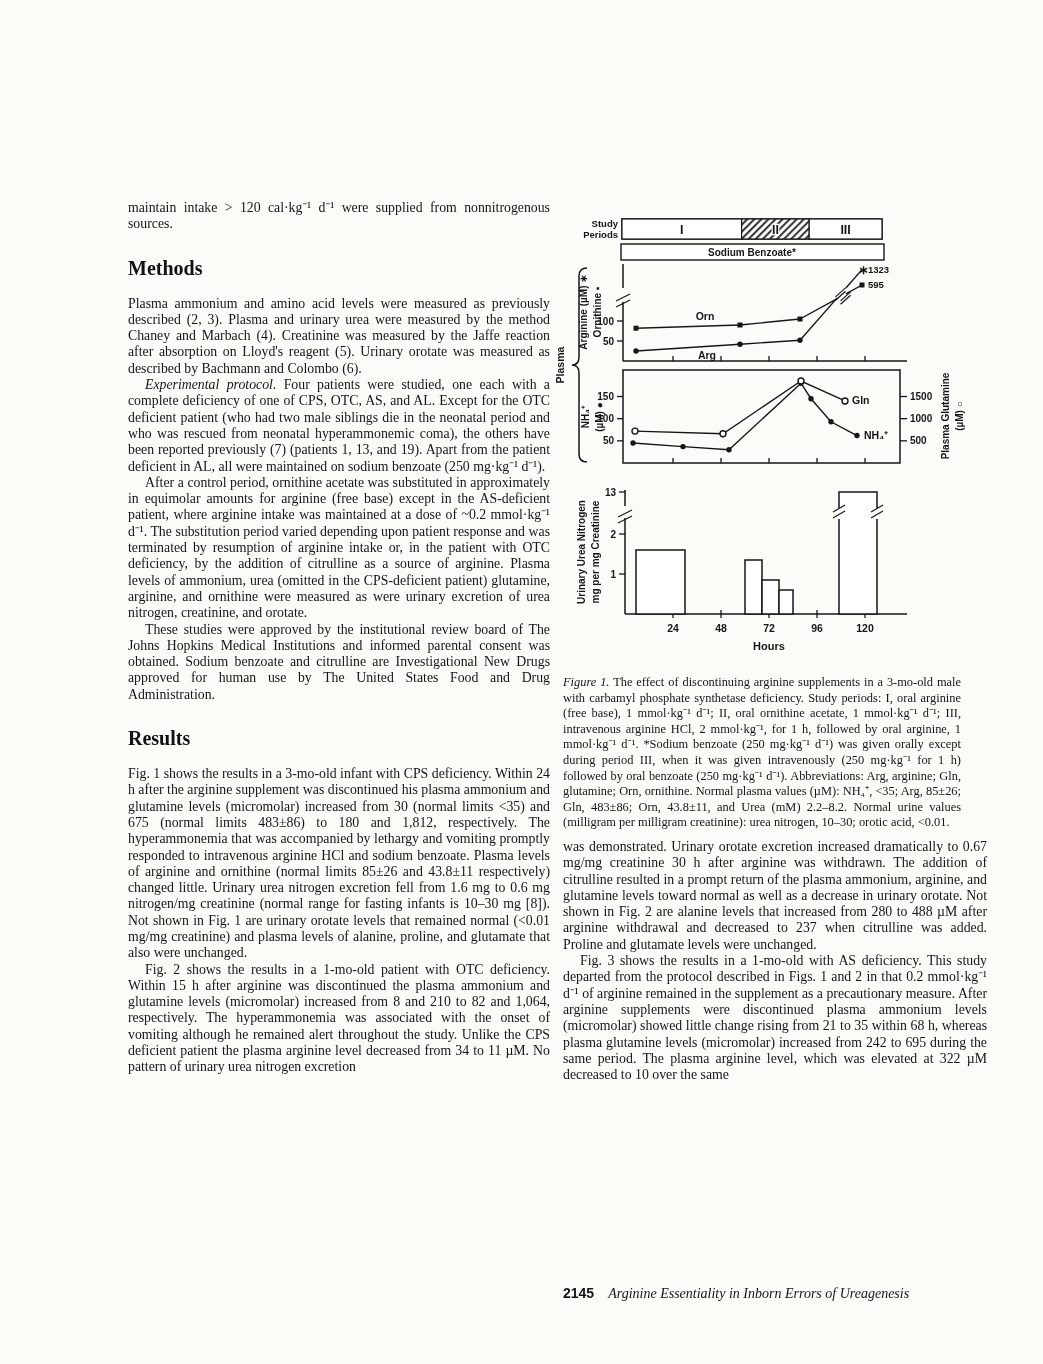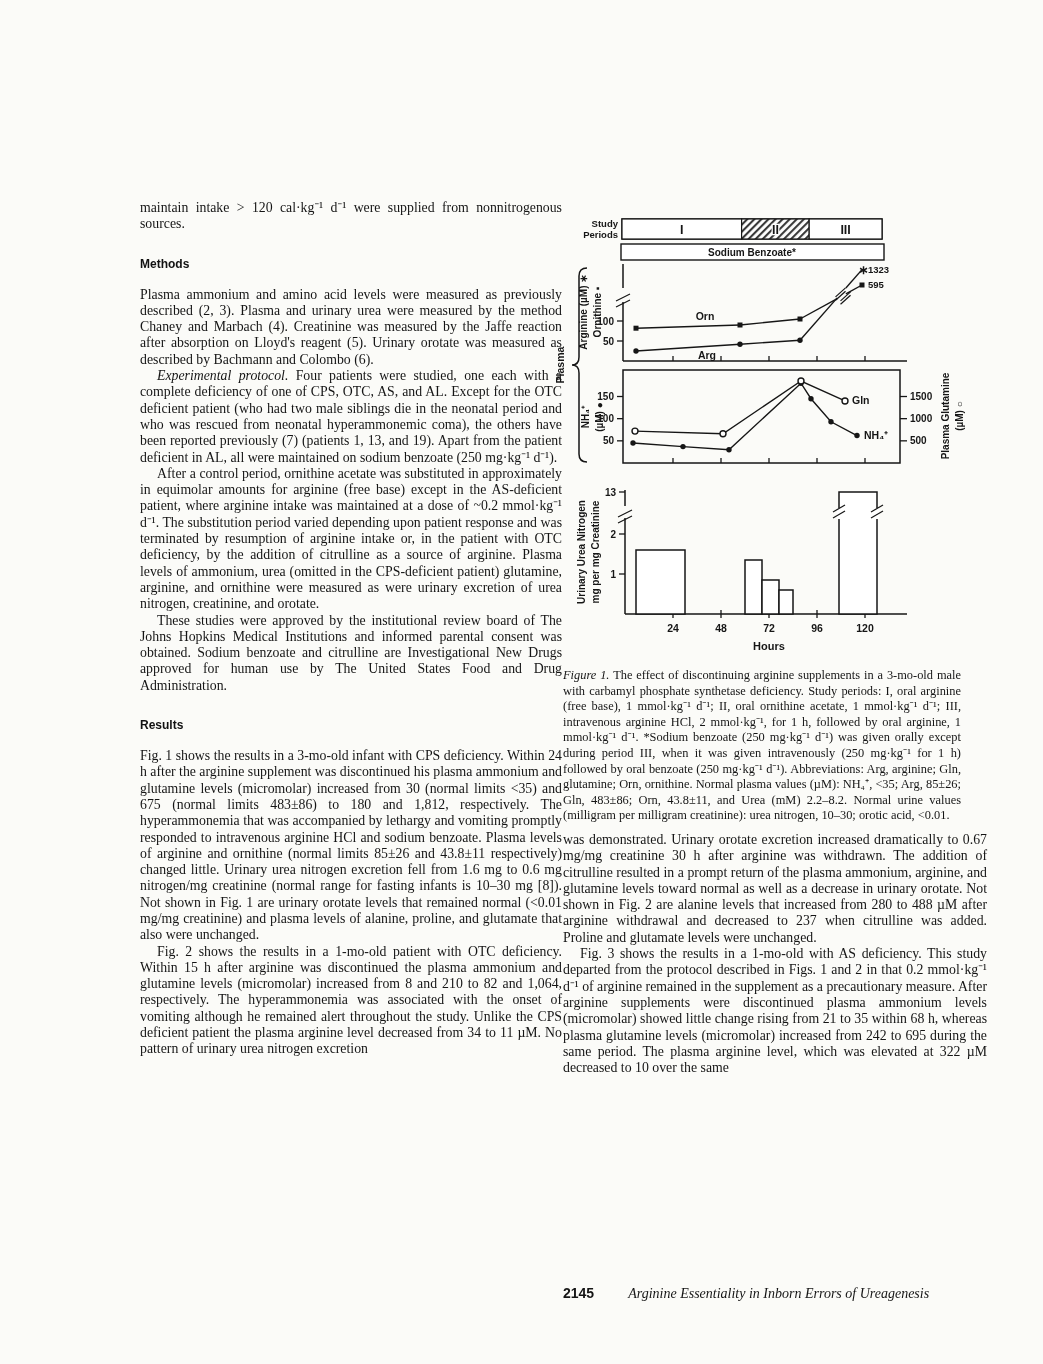--- a/index.html
+++ b/index.html
@@ -2,36 +2,36 @@
 <html><head>
 <meta charset="utf-8">
 <style>
   html,body{margin:0;padding:0;}
   body{
     width:1043px;height:1364px;background:#fbfbf8;position:relative;
     font-family:"Liberation Serif", serif;color:#151515;
     -webkit-font-smoothing:antialiased;
   }
   .page{position:absolute;inset:0;}
-  .col-left{position:absolute;left:140px;top:200px;width:422px;}
+  .col-left{position:absolute;left:128px;top:200px;width:422px;}
   .col-right{position:absolute;left:563px;top:212px;width:424px;}
   .para{margin:0;font-size:13.8px;line-height:16.3px;text-align:justify;}
   .para.indent{text-indent:17px;}
   .para i{}
   .sec-heading{
-    font-family:Liberation Sans, sans-serif;font-weight:bold;
-    font-size:12px;margin:24px 0 16px 0;color:#111;
+    font-family:Liberation Serif, serif;font-weight:bold;
+    font-size:20px;margin:24px 0 16px 0;color:#111;
   }
   .figure-wrap{position:relative;width:430px;height:452px;margin-left:-8px;}
-  .caption{margin:4px 0 0 0;width:398px;font-size:12.4px;line-height:15.6px;text-align:justify;}
+  .caption{margin:11px 0 0 0;width:398px;font-size:12.4px;line-height:15.6px;text-align:justify;}
   .caption i{font-style:italic;}
   .blocks-lower .para:first-child{margin-top:8px;}
   .footer{position:absolute;left:563px;top:1284px;white-space:nowrap;}
   .footer .pageno{font-weight:bold;font-size:14px;font-family:"Liberation Sans",sans-serif;text-align:center;}
-  .footer .ftitle{font-style:italic;font-size:14px;margin-left:34px;}
+  .footer .ftitle{font-style:italic;font-size:14px;margin-left:14px;}
   svg text{font-family:"Liberation Sans", sans-serif;}
 </style>
 </head>
 <body>
 
 <div class="page">
 
   <div class="col-left">
       <p class="para">maintain intake &gt; 120 cal·kg⁻¹ d⁻¹ were supplied from nonnitrogenous sources.</p>
       <h2 class="sec-heading">Methods</h2>

